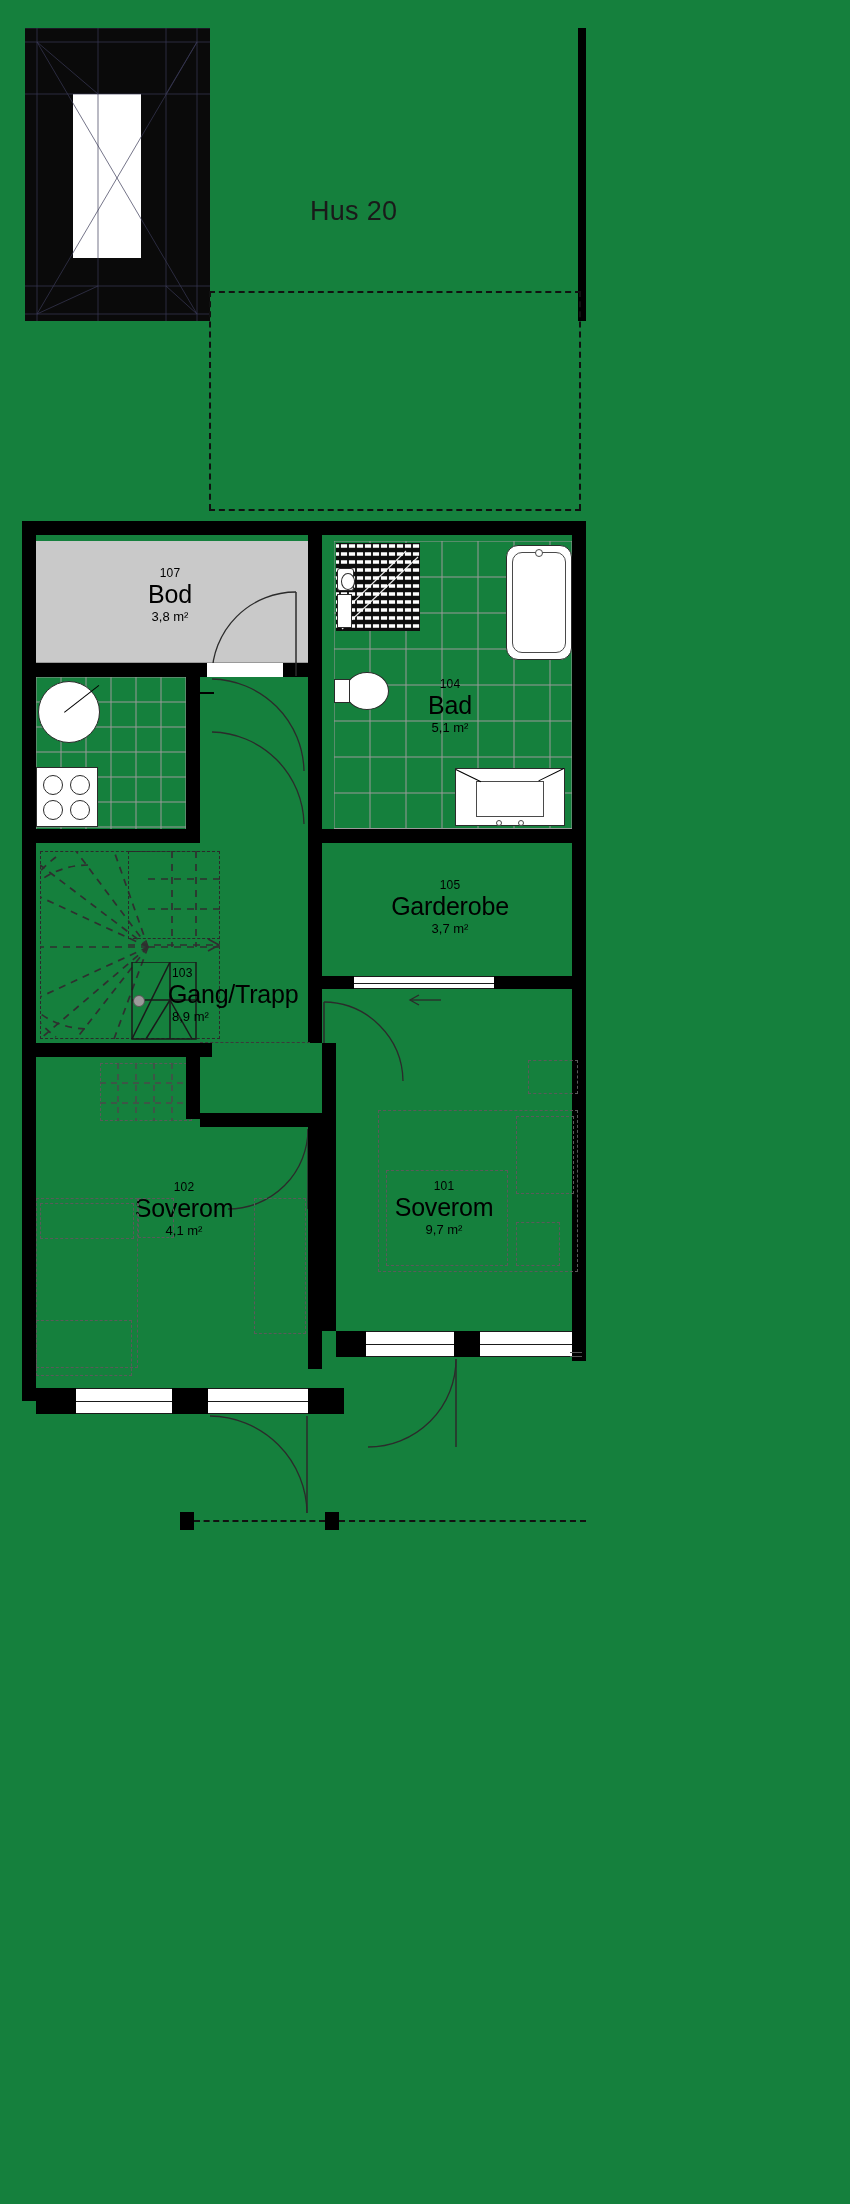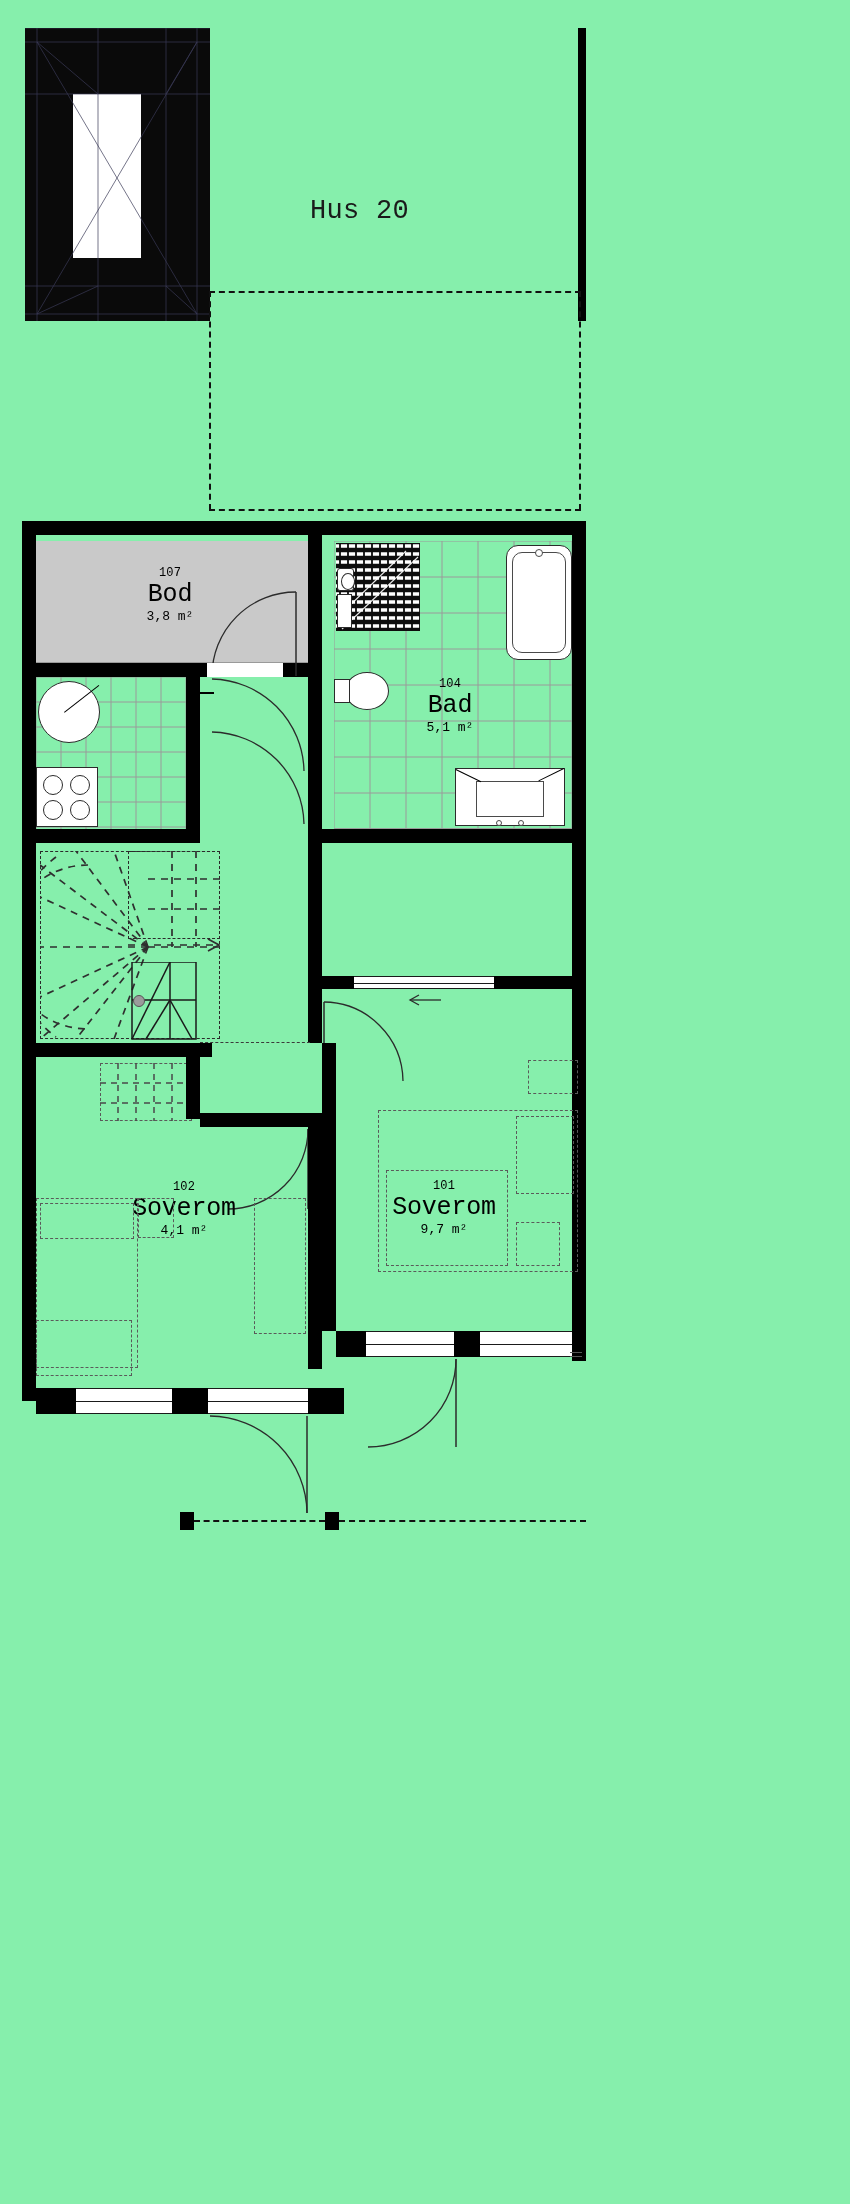--- a/index.html
+++ b/index.html
@@ -7,23 +7,22 @@
     padding: 0;
     background: #ffffff;
   }
   body {
     font-family: "Liberation Sans", sans-serif;
   }
   #page {
     position: relative;
     width: 850px;
     height: 2204px;
-    background: #86efac;
+    background: #15803d;
     overflow: hidden;
-    font-family: Liberation Mono, monospace;
   }
 
   
   .wall      { position: absolute; background: #000000; }
   .thinline  { position: absolute; background: #000000; }
   .greyline  { position: absolute; background: #9a9a9a; }
   .fill-grey { position: absolute; background: #c9c9c9; }
   .fill-white{ position: absolute; background: #ffffff; }
 
   
@@ -396,21 +395,31 @@
         <line x1="44" y1="0" x2="44" y2="77"></line>
         <line x1="44" y1="38" x2="70" y2="38"></line>
         <line x1="44" y1="38" x2="20" y2="77"></line>
         <line x1="44" y1="38" x2="66" y2="77"></line>
         <line x1="6" y1="38" x2="44" y2="38"></line>
       </g>
     </svg>
   </div>
   <div class="dot" style="left:133px; top:995px; width:10px; height:10px;"></div>
 
-
+  <div class="room-label" style="left:168px; top:967px; width:160px; text-align:left;">
+    <span class="room-num" style="margin-left:4px;">103</span>
+    <span class="room-name">Gang/Trapp</span>
+    <span class="room-area" style="margin-left:4px;">8,9 m²</span>
+  </div>
+
+  <div class="room-label" style="left:383px; top:879px; width:134px;">
+    <span class="room-num">105</span>
+    <span class="room-name">Garderobe</span>
+    <span class="room-area">3,7 m²</span>
+  </div>
 
   <div class="wall" style="left:322px; top:976px; width:32px; height:13px;"></div>
   <div class="wall" style="left:494px; top:976px; width:92px; height:13px;"></div>
   <div class="window" style="left:354px; top:976px; width:140px; height:13px;"></div>
   <div class="arrow" style="left:408px; top:994px; width:34px; height:12px;">
     <svg width="34" height="12">
       <line x1="2" y1="6" x2="33" y2="6" stroke="#2b2b2b" stroke-width="1.3"></line>
       <path d="M 11 1 L 2 6 L 11 11" stroke="#2b2b2b" stroke-width="1.3" fill="none"></path>
     </svg>
   </div>

